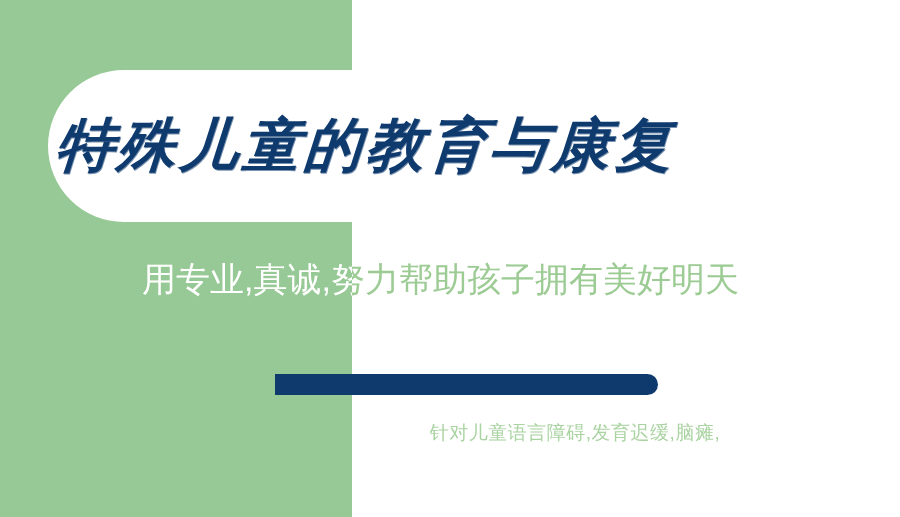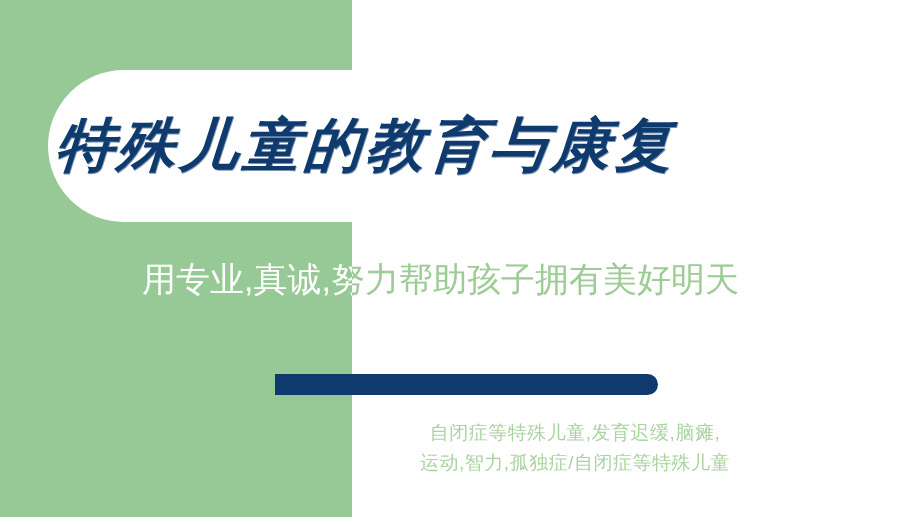--- a/index.html
+++ b/index.html
@@ -128,17 +128,16 @@
   <div class="title">特殊儿童的教育与康复</div>
 
   <div class="subtitle-wrap">
     <div class="subtitle base">用专业,真诚,努力帮助孩子拥有美好明天</div>
     <div class="subtitle over">用专业,真诚,努力帮助孩子拥有美好明天</div>
   </div>
 
   <div class="blue-bar"></div>
 
   <div class="bottom-text">
-    <span class="line">自闭症等特殊儿童,发育迟缓,脑瘫,</span>
-    <span class="line">运动,智力,孤独症/自闭症等特殊儿童</span>
+    <span class="line">针对儿童语言障碍,发育迟缓,脑瘫,</span>
   </div>
 
 </div>
 
 </body></html>

